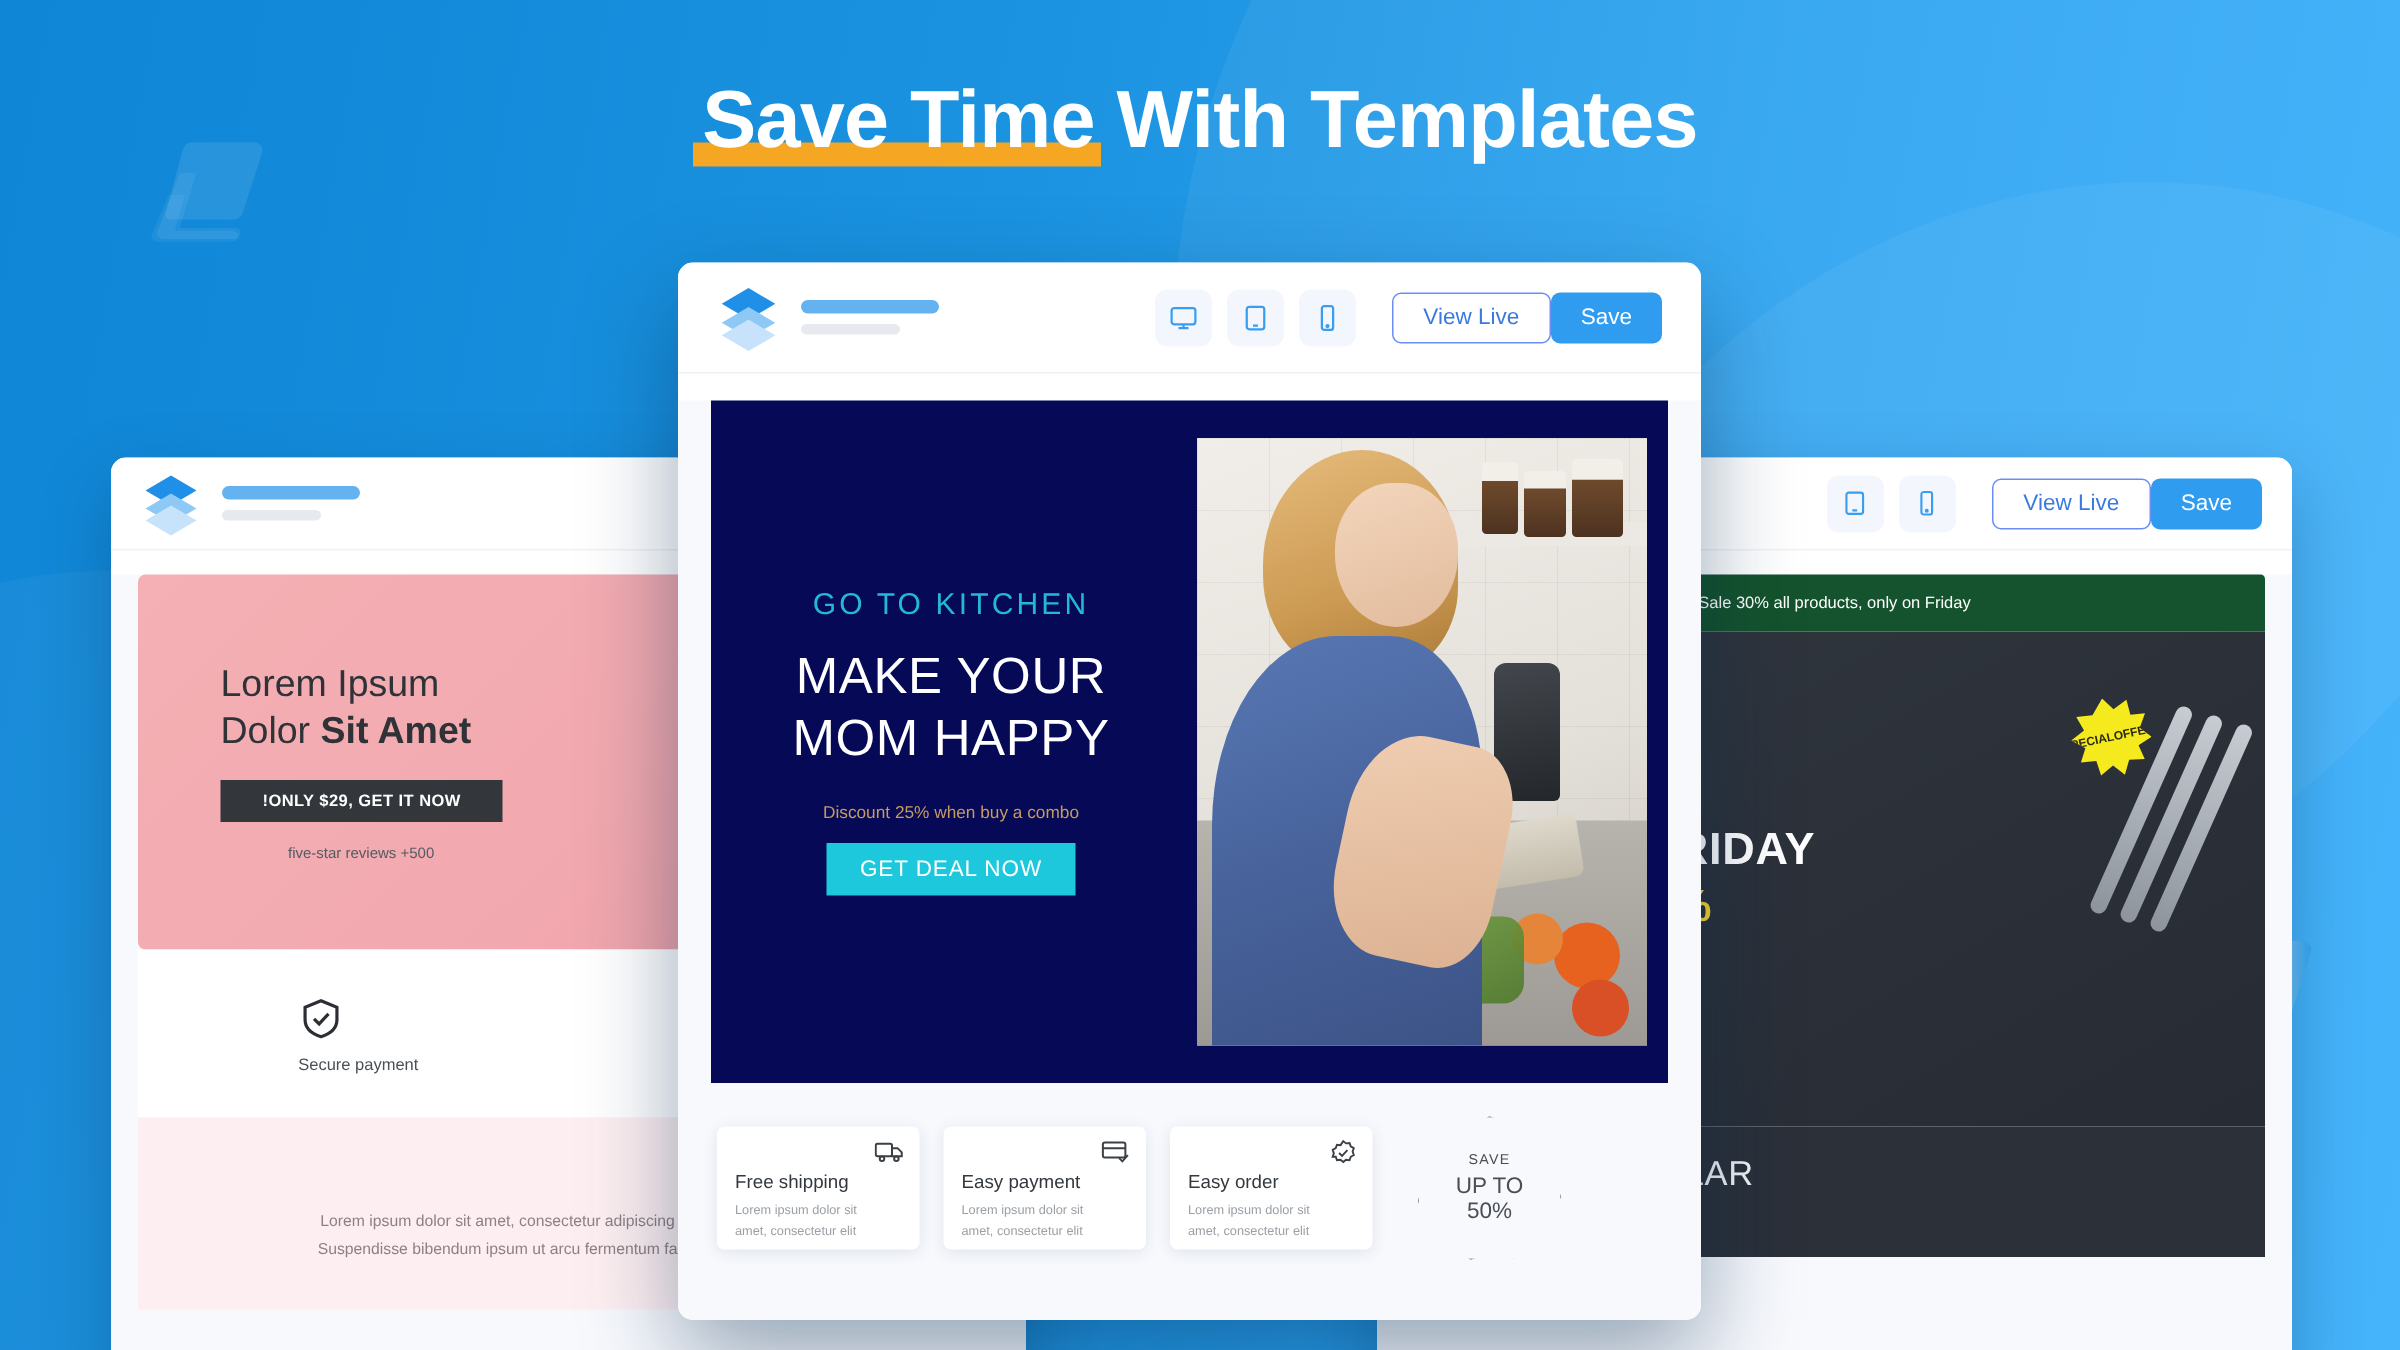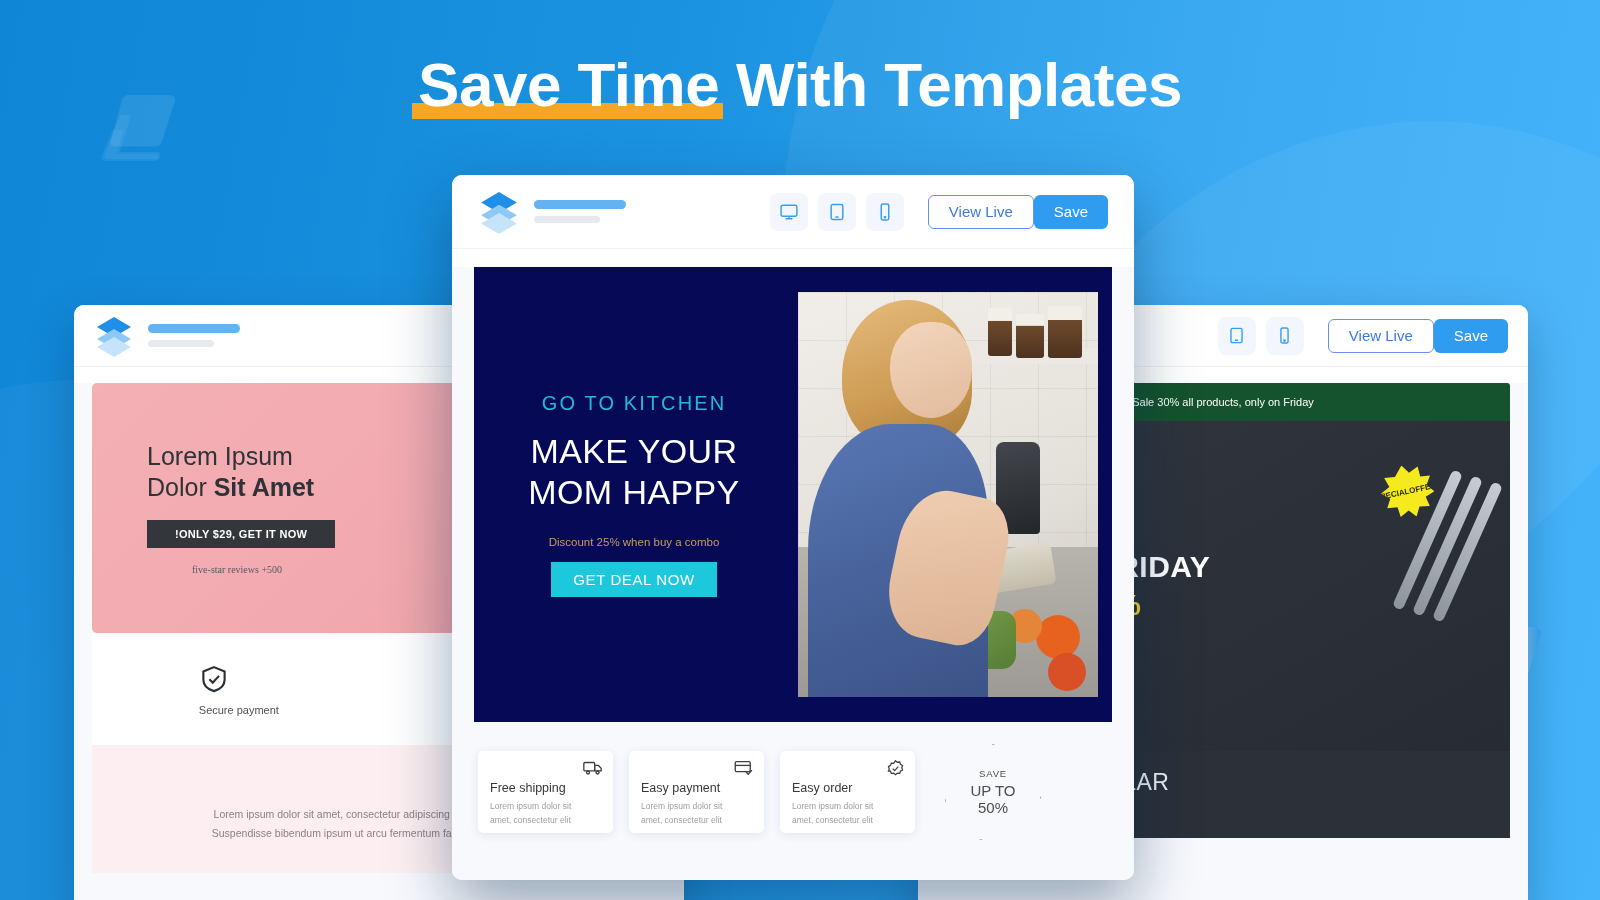--- a/index.html
+++ b/index.html
@@ -32,21 +32,21 @@
 
   
   .watermark { position: absolute; pointer-events: none; }
   .wm-tl { left: 96px; top: 82px; width: 92px; height: 92px; opacity: .55; }
   .wm-br { left: 1448px; top: 612px; width: 108px; height: 108px; opacity: .85; }
 
   
   .page-title {
     position: absolute; left: 0; right: 0; top: 52px;
     text-align: center; color: #ffffff;
-    font-size: 62px; font-weight: bold; letter-spacing: -0.5px;
+    font-size: 54px; font-weight: bold; letter-spacing: -0.5px;
     line-height: 1.05; white-space: nowrap;
   }
   .title-hl { position: relative; display: inline-block; }
   .title-hl .bar {
     position: absolute; left: -6px; right: -4px; bottom: -2px; height: 16px;
     background: #f5a623; z-index: -1;
   }
 
   
   .editor {
@@ -86,21 +86,21 @@
     margin: 16px 18px 0 18px; height: 250px; border-radius: 5px;
     background: linear-gradient(135deg, #f4b0b4 0%, #f2aab0 50%, #eea0a6 100%);
     display: flex; flex-direction: column; justify-content: center; padding-left: 55px;
   }
   .pink-h1 { font-size: 25px; color: #2f3338; font-weight: normal; line-height: 1.22; }
   .pink-h1 b { font-weight: bold; }
   .pink-cta {
     margin-top: 18px; align-self: flex-start; background: #33373b; color: #fff;
     font-size: 11px; font-weight: bold; letter-spacing: .3px; padding: 8px 28px;
   }
-  .pink-sub { margin-top: 16px; font-size: 10px; color: #555a60; padding-left: 45px; font-family: Liberation Serif, serif; }
+  .pink-sub { margin-top: 16px; font-size: 10px; color: #555a60; padding-left: 45px; }
   .feature-row {
     background: #fff; margin: 0 18px; height: 112px;
     display: flex; align-items: center; justify-content: space-around;
   }
   .feature-cell { text-align: center; color: #2b2f34; }
   .feature-cell .lbl { font-size: 11px; color: #4b5056; margin-top: 9px; }
   .slide-sec {
     margin: 0 18px; background: #fdeff1; padding: 22px 30px 10px 30px;
     text-align: center;
   }

